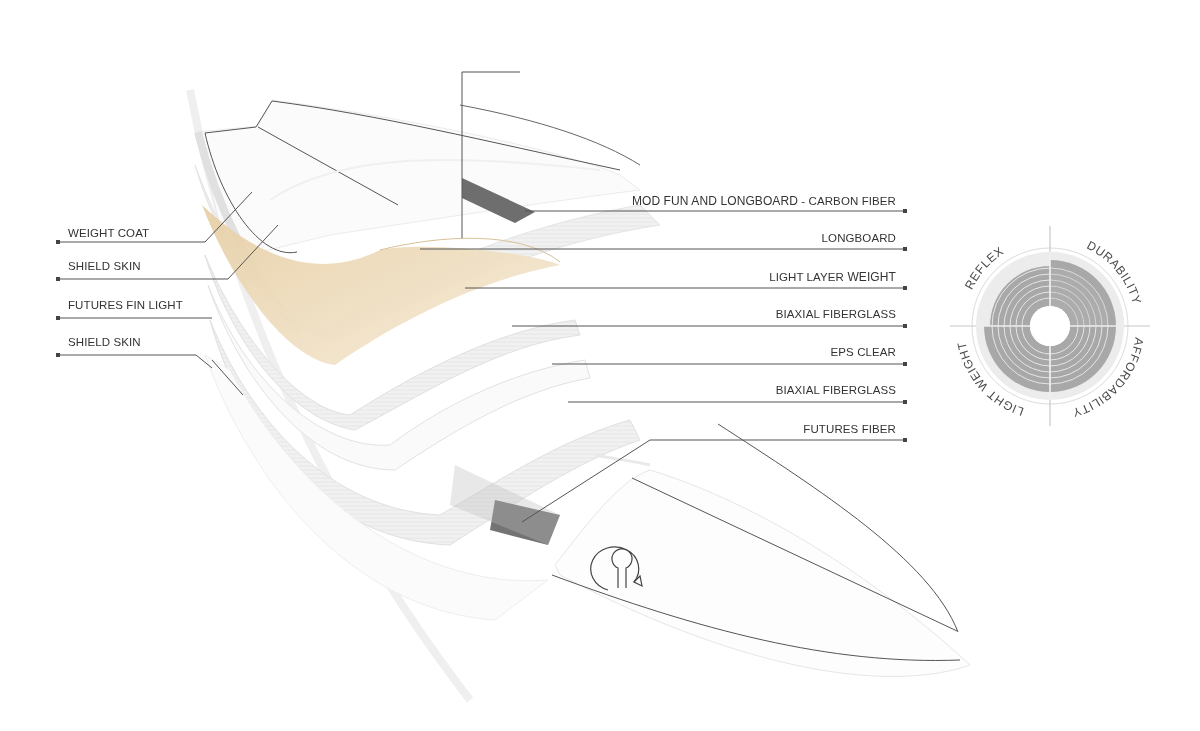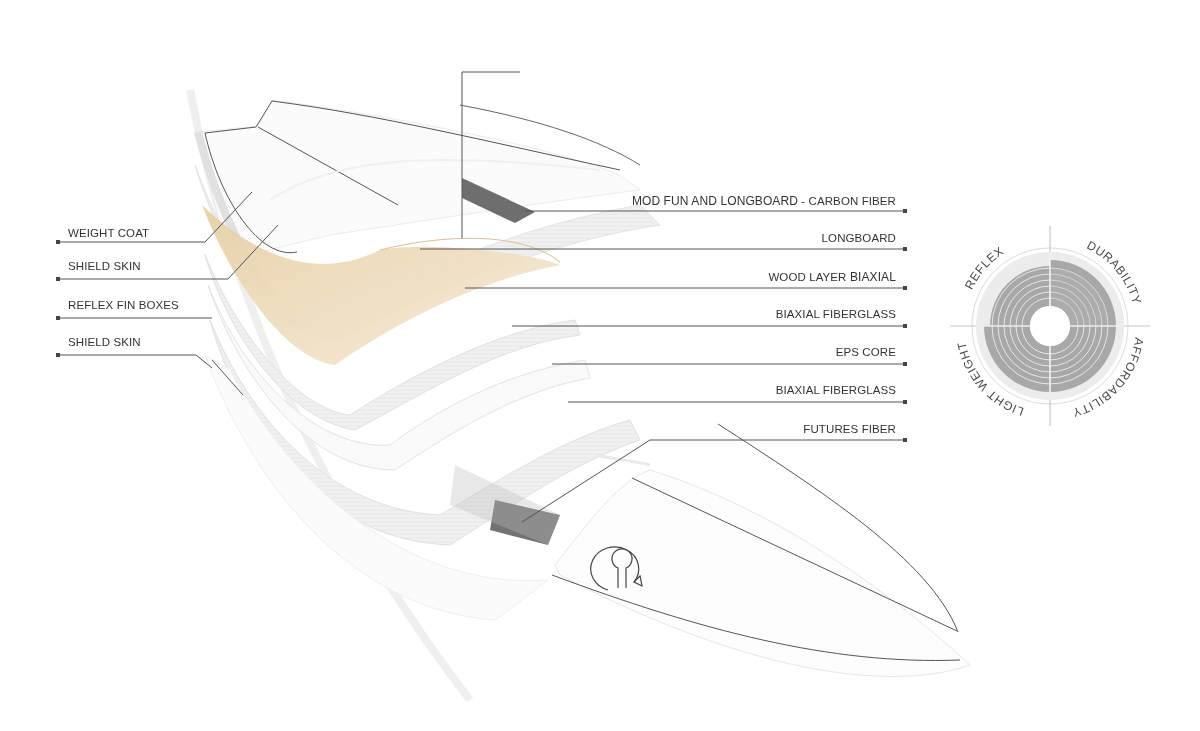--- a/index.html
+++ b/index.html
@@ -105,32 +105,32 @@
       <rect x="903" y="286" width="4" height="4"></rect>
       <rect x="903" y="324" width="4" height="4"></rect>
       <rect x="903" y="362" width="4" height="4"></rect>
       <rect x="903" y="400" width="4" height="4"></rect>
       <rect x="903" y="438" width="4" height="4"></rect>
     </g>
   </svg>
 
   <div class="label" style="left:68px;top:227px">WEIGHT COAT</div>
   <div class="label" style="left:68px;top:260px">SHIELD SKIN</div>
-  <div class="label" style="left:68px;top:299px">REFLEX FIN BOXES</div>
+  <div class="label" style="left:68px;top:299px">FUTURES FIN LIGHT</div>
   <div class="label" style="left:68px;top:336px">SHIELD SKIN</div>
 
   <div class="label right" style="right:304px;top:194px">
     <small>MOD FUN AND LONGBOARD</small><span> - CARBON FIBER</span>
   </div>
   <div class="label right" style="right:304px;top:232px">LONGBOARD</div>
   <div class="label right" style="right:304px;top:270px">
-    <span>WOOD LAYER</span><small> BIAXIAL</small>
+    <span>LIGHT LAYER</span><small> WEIGHT</small>
   </div>
   <div class="label right" style="right:304px;top:308px">BIAXIAL FIBERGLASS</div>
-  <div class="label right" style="right:304px;top:346px">EPS CORE</div>
+  <div class="label right" style="right:304px;top:346px">EPS CLEAR</div>
   <div class="label right" style="right:304px;top:384px">BIAXIAL FIBERGLASS</div>
   <div class="label right" style="right:304px;top:423px">FUTURES FIBER</div>
 
   <svg width="220" height="220" style="position:absolute;left:940px;top:218px" viewBox="0 0 220 220">
     <g transform="translate(110 108)">
       <circle r="78" fill="#ffffff" stroke="#dcdcdc" stroke-width="1"></circle>
       <circle r="74" fill="#ececec"></circle>
 
       <path d="M0 0 L0 -74 A74 74 0 0 1 74 0 Z" fill="#ececec"></path>
       <path d="M0 0 L0 -66 A66 66 0 0 1 66 0 Z" fill="#a8a8a8"></path>

